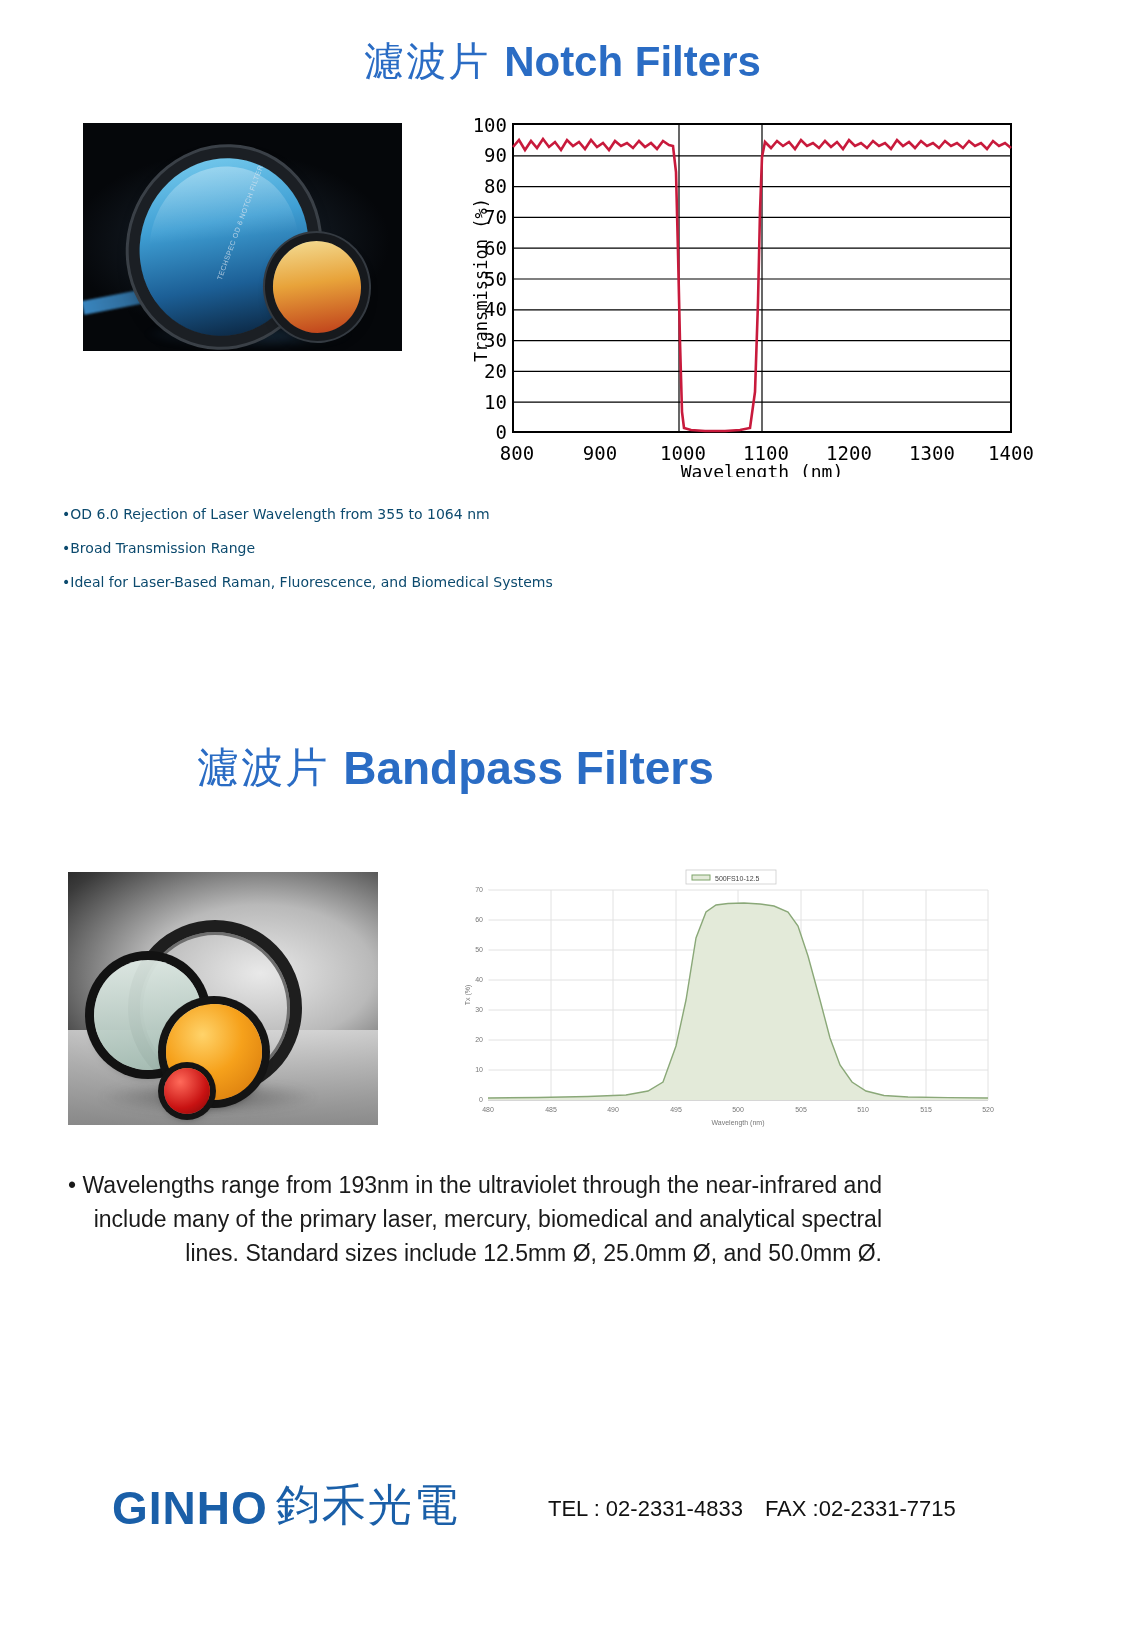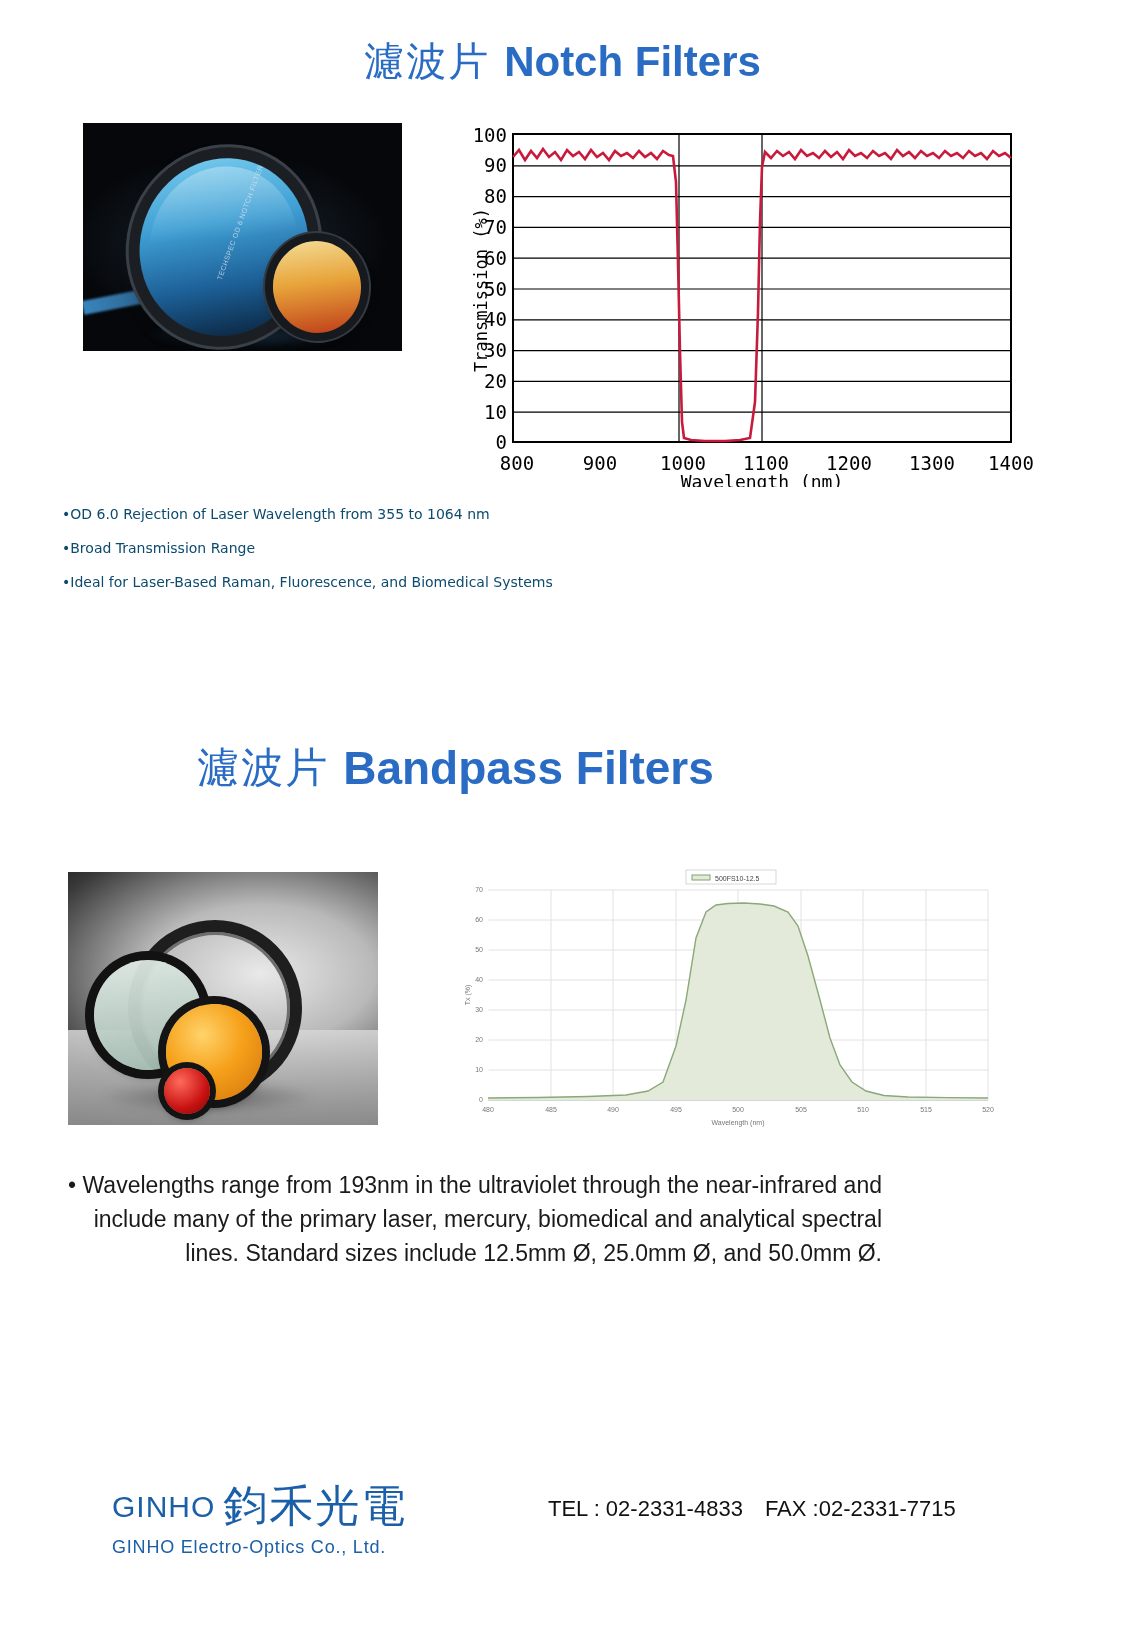--- a/index.html
+++ b/index.html
@@ -102,21 +102,21 @@
     font-size: 7px;
     letter-spacing: .5px;
     font-family: "Liberation Sans", sans-serif;
     transform: rotate(-70deg);
     white-space: nowrap;
   }
 
   
   #notch-chart {
     position: absolute;
-    left: 455px; top: 122px;
+    left: 455px; top: 112px;
     width: 580px; height: 365px;
   }
   #notch-chart svg { display:block; }
 
   
   #notch-text {
     position: absolute;
     left: 62px; top: 462px;
     width: 600px;
     font-family: "DejaVu Sans", sans-serif;
@@ -204,28 +204,28 @@
     position:absolute;
     left: 112px; top: 1485px;
     width: 380px;
   }
   .logo-main {
     white-space: nowrap;
     line-height: 1;
   }
   .logo-ginho {
     font-family: "Liberation Sans", sans-serif;
-    font-weight: normal;
-    font-size: 30px;
+    font-weight: bold;
+    font-size: 46px;
     color: #1a5fa8;
     letter-spacing: 1px;
     vertical-align: middle;
   }
   .logo-cjk {
-    font-family: Liberation Serif, serif;
+    font-family: Liberation Mono, monospace;
     font-size: 44px;
     color: #1a5fa8;
     letter-spacing: 2px;
     vertical-align: middle;
     margin-left: 8px;
   }
   .logo-sub {
     margin-top: 8px;
     font-family: "Liberation Sans", sans-serif;
     font-size: 18px;
@@ -391,18 +391,17 @@
     <path d="M40,238 L90,237.5 L140,236.5 L178,235 L200,231 L215,222 L228,186 L238,140 L248,78 L258,52 L268,45 L280,43.5 L296,43 L312,44 L326,46 L340,52 L350,66 L360,96 L372,140 L382,178 L392,205 L404,222 L418,231 L436,235.5 L460,237 L500,237.6 L540,238" fill="none" stroke="#8aa878" stroke-width="1.4"></path>
   </svg>
 </div>
 
 <div id="bandpass-text">• Wavelengths range from 193nm in the ultraviolet through the near-infrared and include many of the primary laser, mercury, biomedical and analytical spectral lines. Standard sizes include 12.5mm Ø, 25.0mm Ø, and 50.0mm Ø.</div>
 
 <div id="footer-logo">
   <div class="logo-main">
     <span class="logo-ginho">GINHO</span><span class="logo-cjk">鈞禾光電</span>
   </div>
-  <div class="logo-sub">GINHO Electro-Optics Co., Ltd.</div>
 </div>
 
 <div id="footer-contact">
   <span>TEL : 02-2331-4833</span><span class="fax">FAX :02-2331-7715</span>
 </div>
 
 </body></html>

